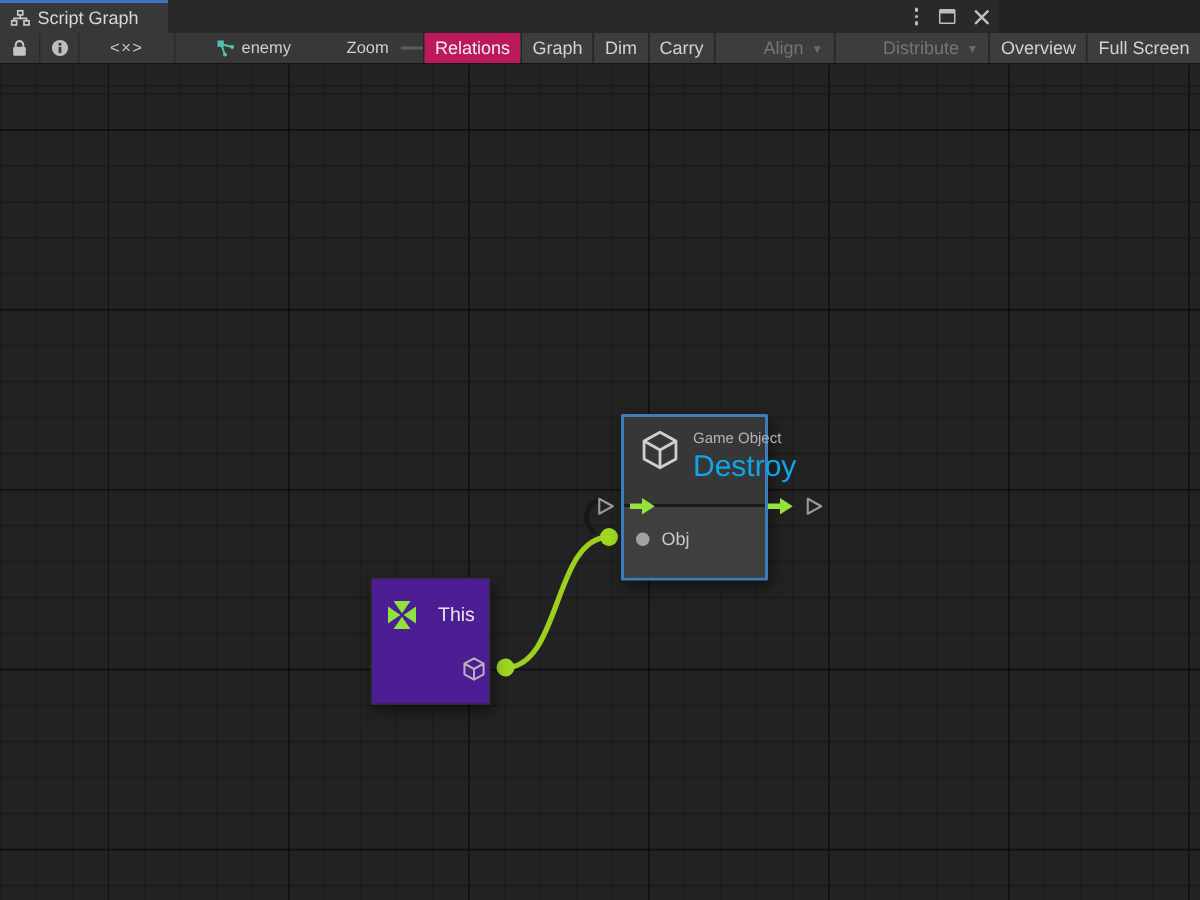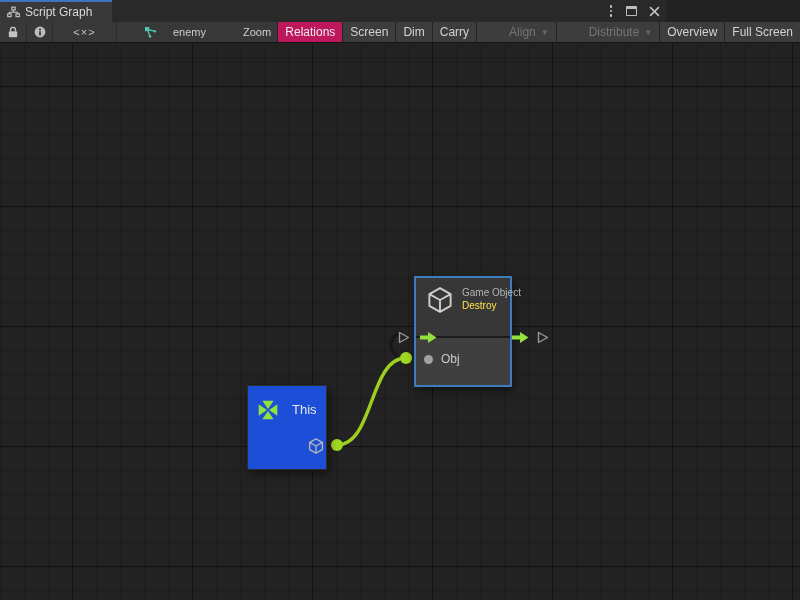--- a/index.html
+++ b/index.html
@@ -32,21 +32,21 @@
   .toolbar {
     position:absolute; left:0; top:22px; width:800px; height:21px;
     background:#383838; border-bottom:1px solid #151515;
     display:flex; align-items:center; font-size:11px; color:#cccccc;
   }
   .tb-btn { height:100%; display:flex; align-items:center; justify-content:center; cursor:pointer; }
   .tb-sep { width:1px; height:100%; background:#2a2a2a; }
   .lock-btn { width:26px; }
   .info-btn { width:25px; }
   .code-btn { width:63px; font-size:11px; color:#c4c4c4; letter-spacing:1px; }
-  .graph-crumb { display:flex; align-items:center; gap:16px; margin-left:27px; cursor:pointer; }
+  .graph-crumb { display:flex; align-items:center; gap:4px; margin-left:27px; cursor:pointer; }
   .zoom-label { margin-left:37px; color:#cfcfcf; }
   .zoom-track { position:relative; width:84px; height:2px; background:#5c5c5c; margin-left:8px; border-radius:1px; cursor:pointer; }
   .zoom-handle { position:absolute; right:-2px; top:-4.5px; width:11px; height:11px; border-radius:50%; background:#939393; cursor:pointer; }
   .zoom-value { margin-left:9px; color:#cfcfcf; }
 
   .tb-buttons { position:absolute; right:0; top:0; height:100%; display:flex; }
   .tb-tbtn {
     height:100%; display:flex; align-items:center; padding:0 7px;
     background:#3d3d3d; border-left:1px solid #242424;
     font-size:12px; color:#d2d2d2; cursor:pointer; white-space:nowrap;
@@ -68,35 +68,35 @@
     background-position:72px 0, 0 43px, 0 0, 0 19px;
   }
 
   .wire-layer { position:absolute; left:0; top:0; width:800px; height:600px; pointer-events:none; z-index:3; }
 
   
   .node { position:absolute; z-index:5; box-shadow:2px 4px 9px rgba(0,0,0,0.45); }
 
   .node-this {
     left:247px; top:385px; width:80px; height:85px;
-    background:#1d4ed8; border:1px solid #2d2d2d; border-radius:1px;
+    background:#4c1d95; border:1px solid #2d2d2d; border-radius:1px;
   }
   .node-this .self-icon { position:absolute; left:7px; top:11px; }
   .node-this .title { position:absolute; left:44px; top:16px; font-size:13px; color:#e6e6e6; }
   .node-this .cube-port { position:absolute; left:59px; top:51px; cursor:crosshair; }
 
   .node-destroy {
     left:414px; top:276px; width:98px; height:111px;
     background:#373737; border:2px solid #3e7cbe; border-radius:1px;
   }
   .node-destroy .body-bg { position:absolute; left:0; right:0; top:60px; bottom:0; background:#3f3f3f; }
   .node-destroy .hdr-cube { position:absolute; left:9px; top:7px; }
   .node-destroy .hdr-text { position:absolute; left:46px; top:9px; }
   .node-destroy .category { font-size:10px; color:#b4b4b4; white-space:nowrap; }
-  .node-destroy .title { font-size:10px; color:#fde047; margin-top:2px; }
+  .node-destroy .title { font-size:20px; color:#0ea5e9; margin-top:2px; }
   .node-destroy .relation-line { position:absolute; left:0; right:0; top:58px; height:2px; background:#1b1b1b; }
   .node-destroy .flow-in  { position:absolute; left:4px;  top:54px; cursor:crosshair; }
   .node-destroy .flow-out { position:absolute; left:96px; top:54px; cursor:crosshair; }
   .node-destroy .tri-in  { position:absolute; left:-18px; top:53px; cursor:crosshair; }
   .node-destroy .tri-out { position:absolute; left:121px; top:53px; cursor:crosshair; }
   .node-destroy .obj-dot {
     position:absolute; left:8px; top:77px; width:9px; height:9px;
     border-radius:50%; background:#a2a2a2; cursor:crosshair;
   }
   .node-destroy .obj-label { position:absolute; left:25px; top:74px; font-size:12px; color:#c9c9c9; }
@@ -166,21 +166,21 @@
   <div class="zoom-track">
     <div class="zoom-handle"></div>
   </div>
   <span class="zoom-value">1x</span>
 
   <div class="tb-buttons">
     <div class="tb-tbtn active">
       <span>Relations</span>
     </div>
     <div class="tb-tbtn">
-      <span>Screen</span>
+      <span>Graph</span>
     </div>
     <div class="tb-tbtn">
       <span>Dim</span>
     </div>
     <div class="tb-tbtn">
       <span>Carry</span>
     </div>
     <div class="tb-tbtn disabled">
       <span>Align</span>
       <span class="caret">▼</span>

